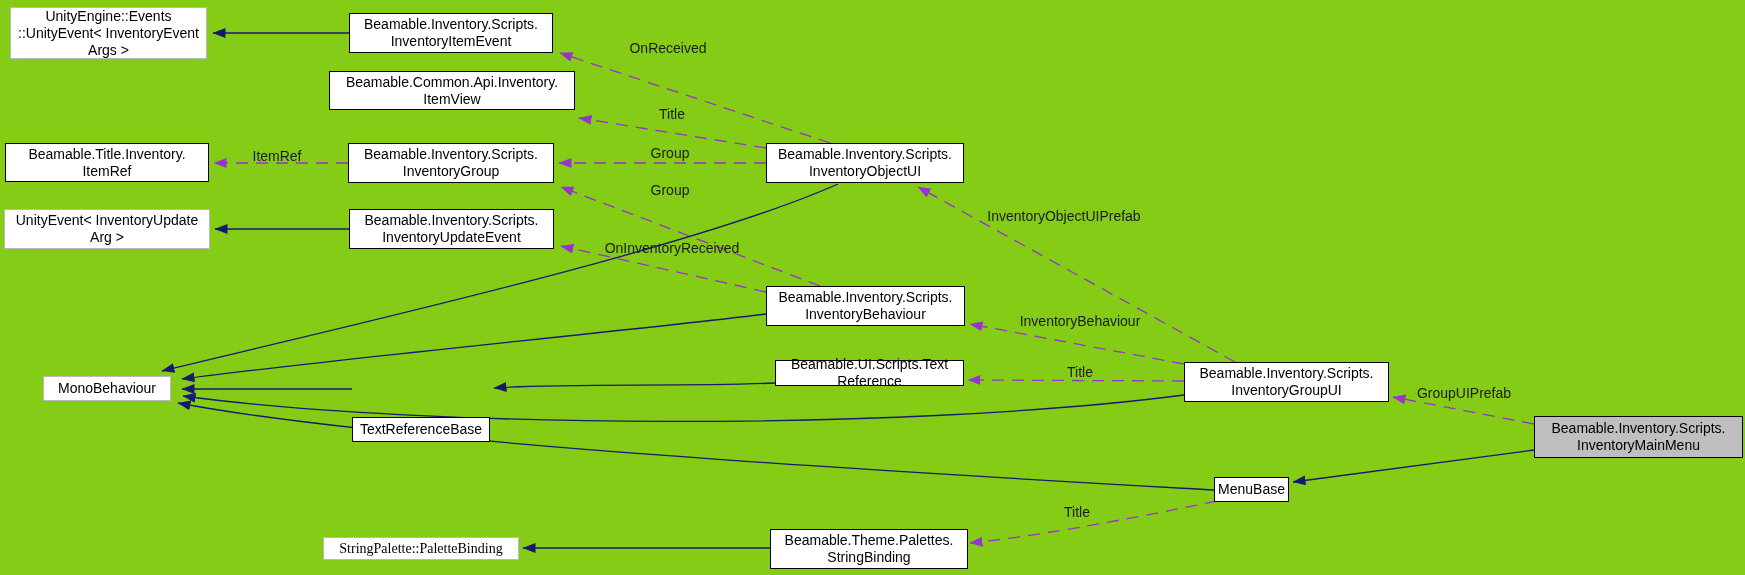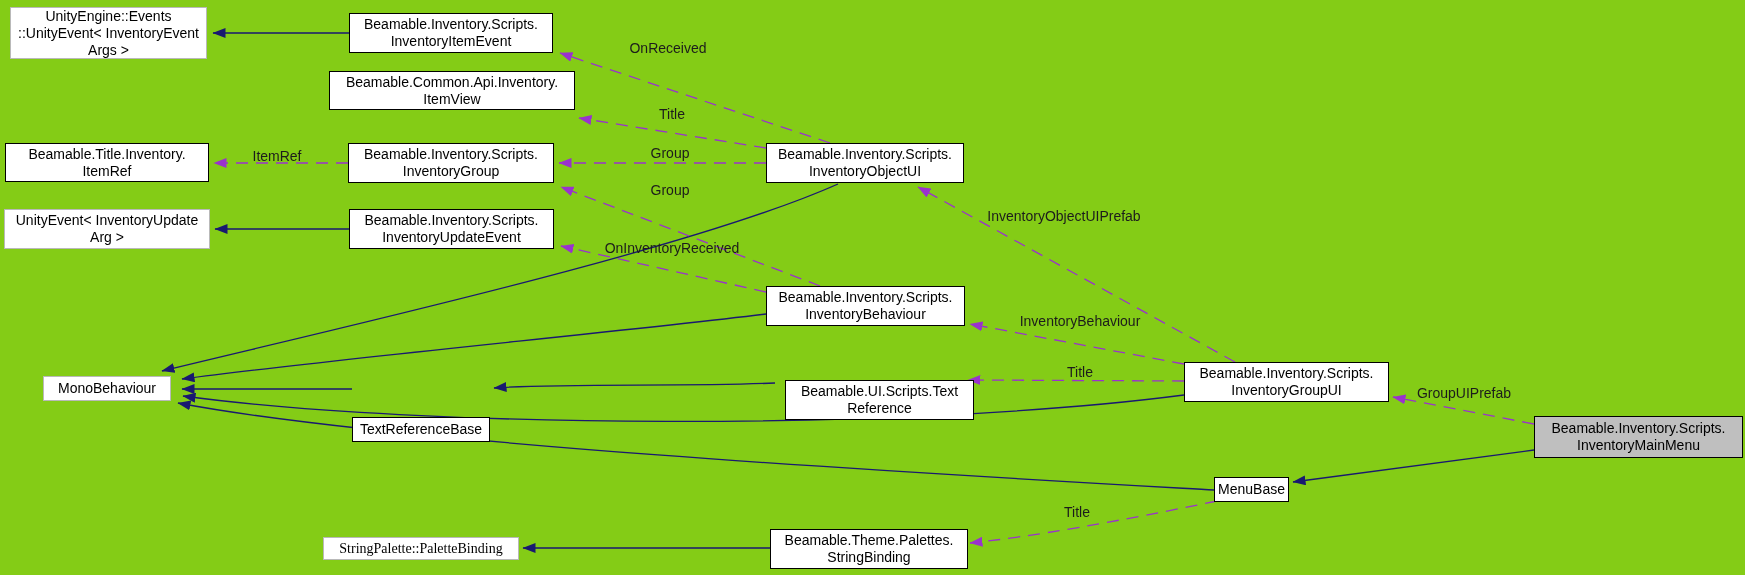--- a/index.html
+++ b/index.html
@@ -119,21 +119,21 @@
   </div>
 
   <div class="node ext" style="left:43px;top:376px;width:128px;height:25px;">
     <div>MonoBehaviour</div>
   </div>
 
   <div class="node" style="left:352px;top:377px;width:138px;height:25px;margin-top:40px;">
     <div>TextReferenceBase</div>
   </div>
 
-  <div class="node" style="left:775px;top:380px;width:189px;height:40px;margin-left:10px;">
+  <div class="node" style="left:775px;top:360px;width:189px;height:26px;">
     <div>Beamable.UI.Scripts.Text</div>
     <div>Reference</div>
   </div>
 
   <div class="node" style="left:1184px;top:362px;width:205px;height:40px;">
     <div>Beamable.Inventory.Scripts.</div>
     <div>InventoryGroupUI</div>
   </div>
 
   <div class="node main" style="left:1534px;top:416px;width:209px;height:42px;">

